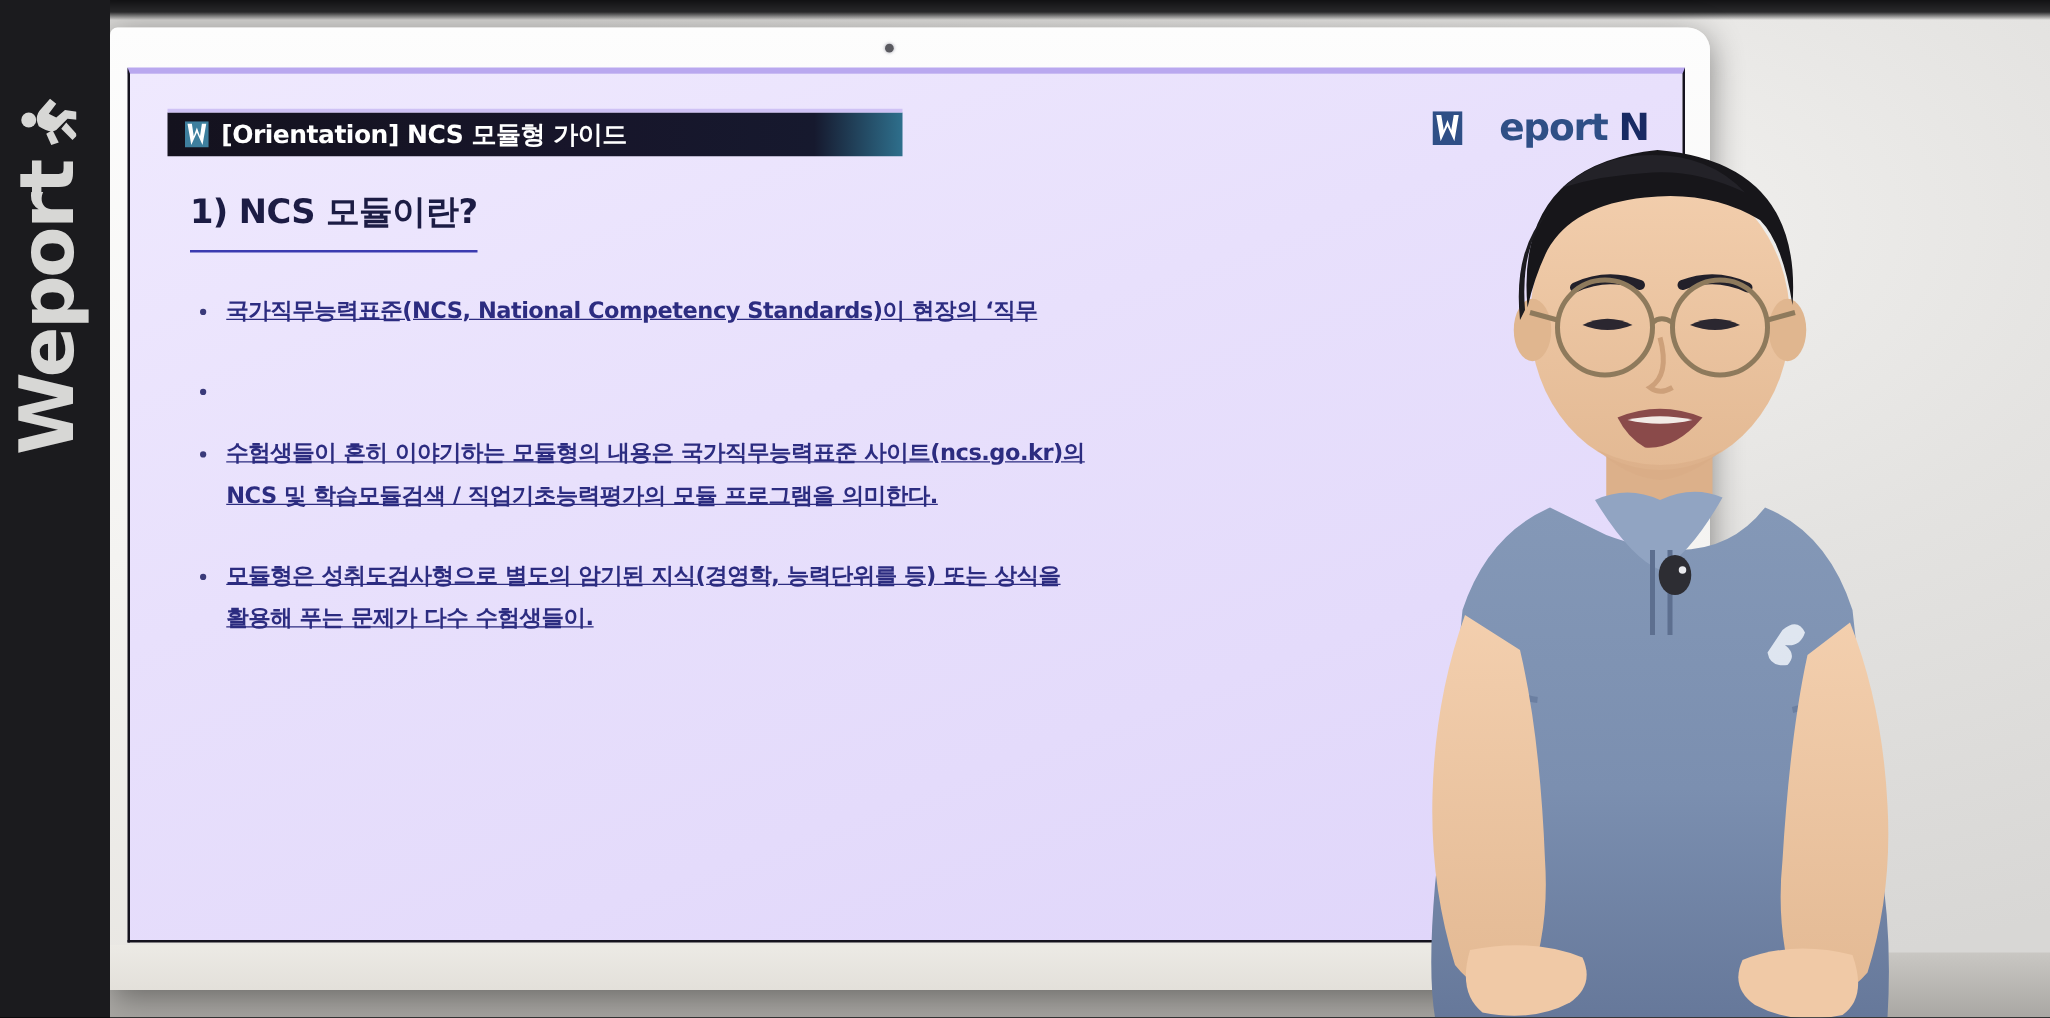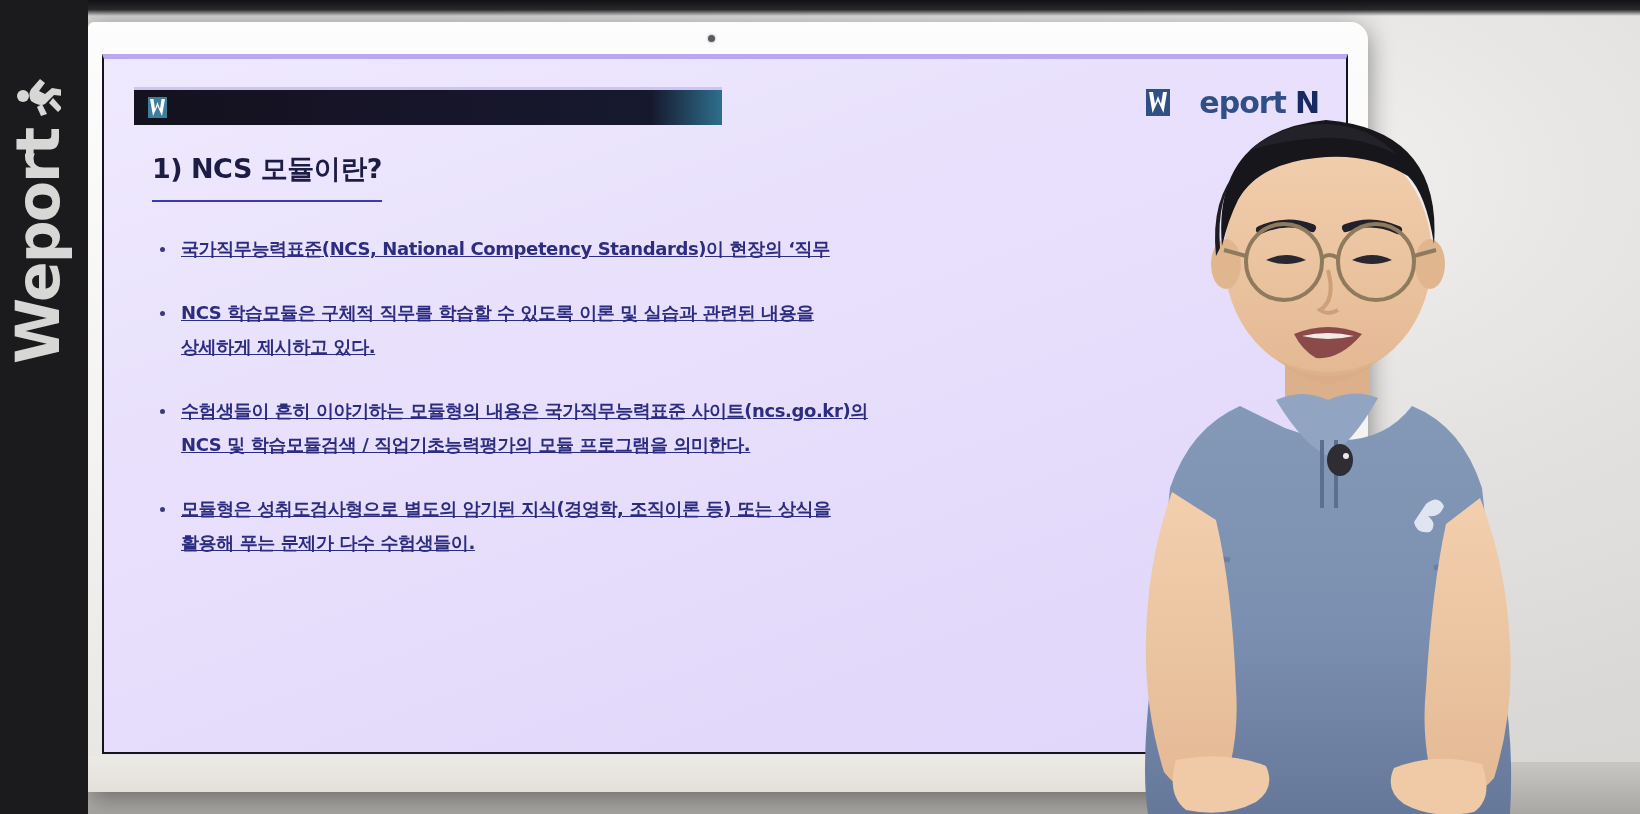--- a/index.html
+++ b/index.html
@@ -133,20 +133,21 @@
     <div id="screen">
       <div id="slide">
 
         <div id="slide-header">
           <span class="w-mark">
             <svg viewBox="0 0 19 21" xmlns="http://www.w3.org/2000/svg">
               <rect x="0" y="0" width="19" height="21" fill="#3e7f9e"></rect>
               <path d="M2 2 L5 19 L9.5 9 L14 19 L17 2 L13.5 2 L12 12 L9.5 5 L7 12 L5.5 2 Z" fill="#ffffff"></path>
             </svg>
           </span>
+          <span id="header-title">[Orientation] NCS 모듈형 가이드</span>
         </div>
 
         <div id="slide-logo">
           <span class="logo-w">
             <svg viewBox="0 0 24 27" xmlns="http://www.w3.org/2000/svg">
               <rect x="0" y="0" width="24" height="27" fill="#2f4f86"></rect>
               <path d="M3 3 L6.5 24 L12 12 L17.5 24 L21 3 L17 3 L15 15 L12 7 L9 15 L7 3 Z" fill="#ffffff"></path>
             </svg>
           </span>
           <span id="logo-text">eport</span>
@@ -161,38 +162,34 @@
 
           <div class="bullet-item">
             <span class="bullet-dot"></span>
             <div class="bullet-lines">
               <div>국가직무능력표준(NCS, National Competency Standards)이 현장의 ‘직무</div>
             </div>
           </div>
 
           <div class="bullet-item">
             <span class="bullet-dot"></span>
-            <div class="bullet-lines">
-              <div>NCS 학습모듈은 구체적 직무를 학습할 수 있도록 이론 및 실습과 관련된 내용을</div>
-              <div>상세하게 제시하고 있다.</div>
-            </div>
           </div>
 
           <div class="bullet-item">
             <span class="bullet-dot"></span>
             <div class="bullet-lines">
               <div>수험생들이 흔히 이야기하는 모듈형의 내용은 국가직무능력표준 사이트(ncs.go.kr)의</div>
               <div>NCS 및 학습모듈검색 / 직업기초능력평가의 모듈 프로그램을 의미한다.</div>
             </div>
           </div>
 
           <div class="bullet-item">
             <span class="bullet-dot"></span>
             <div class="bullet-lines">
-              <div>모듈형은 성취도검사형으로 별도의 암기된 지식(경영학, 조직이론 등) 또는 상식을</div>
+              <div>모듈형은 성취도검사형으로 별도의 암기된 지식(경영학, 능력단위를 등) 또는 상식을</div>
               <div>활용해 푸는 문제가 다수 수험생들이.</div>
             </div>
           </div>
 
         </div>
       </div>
     </div>
 
     <div id="bezel-bottom"></div>
   </div>

